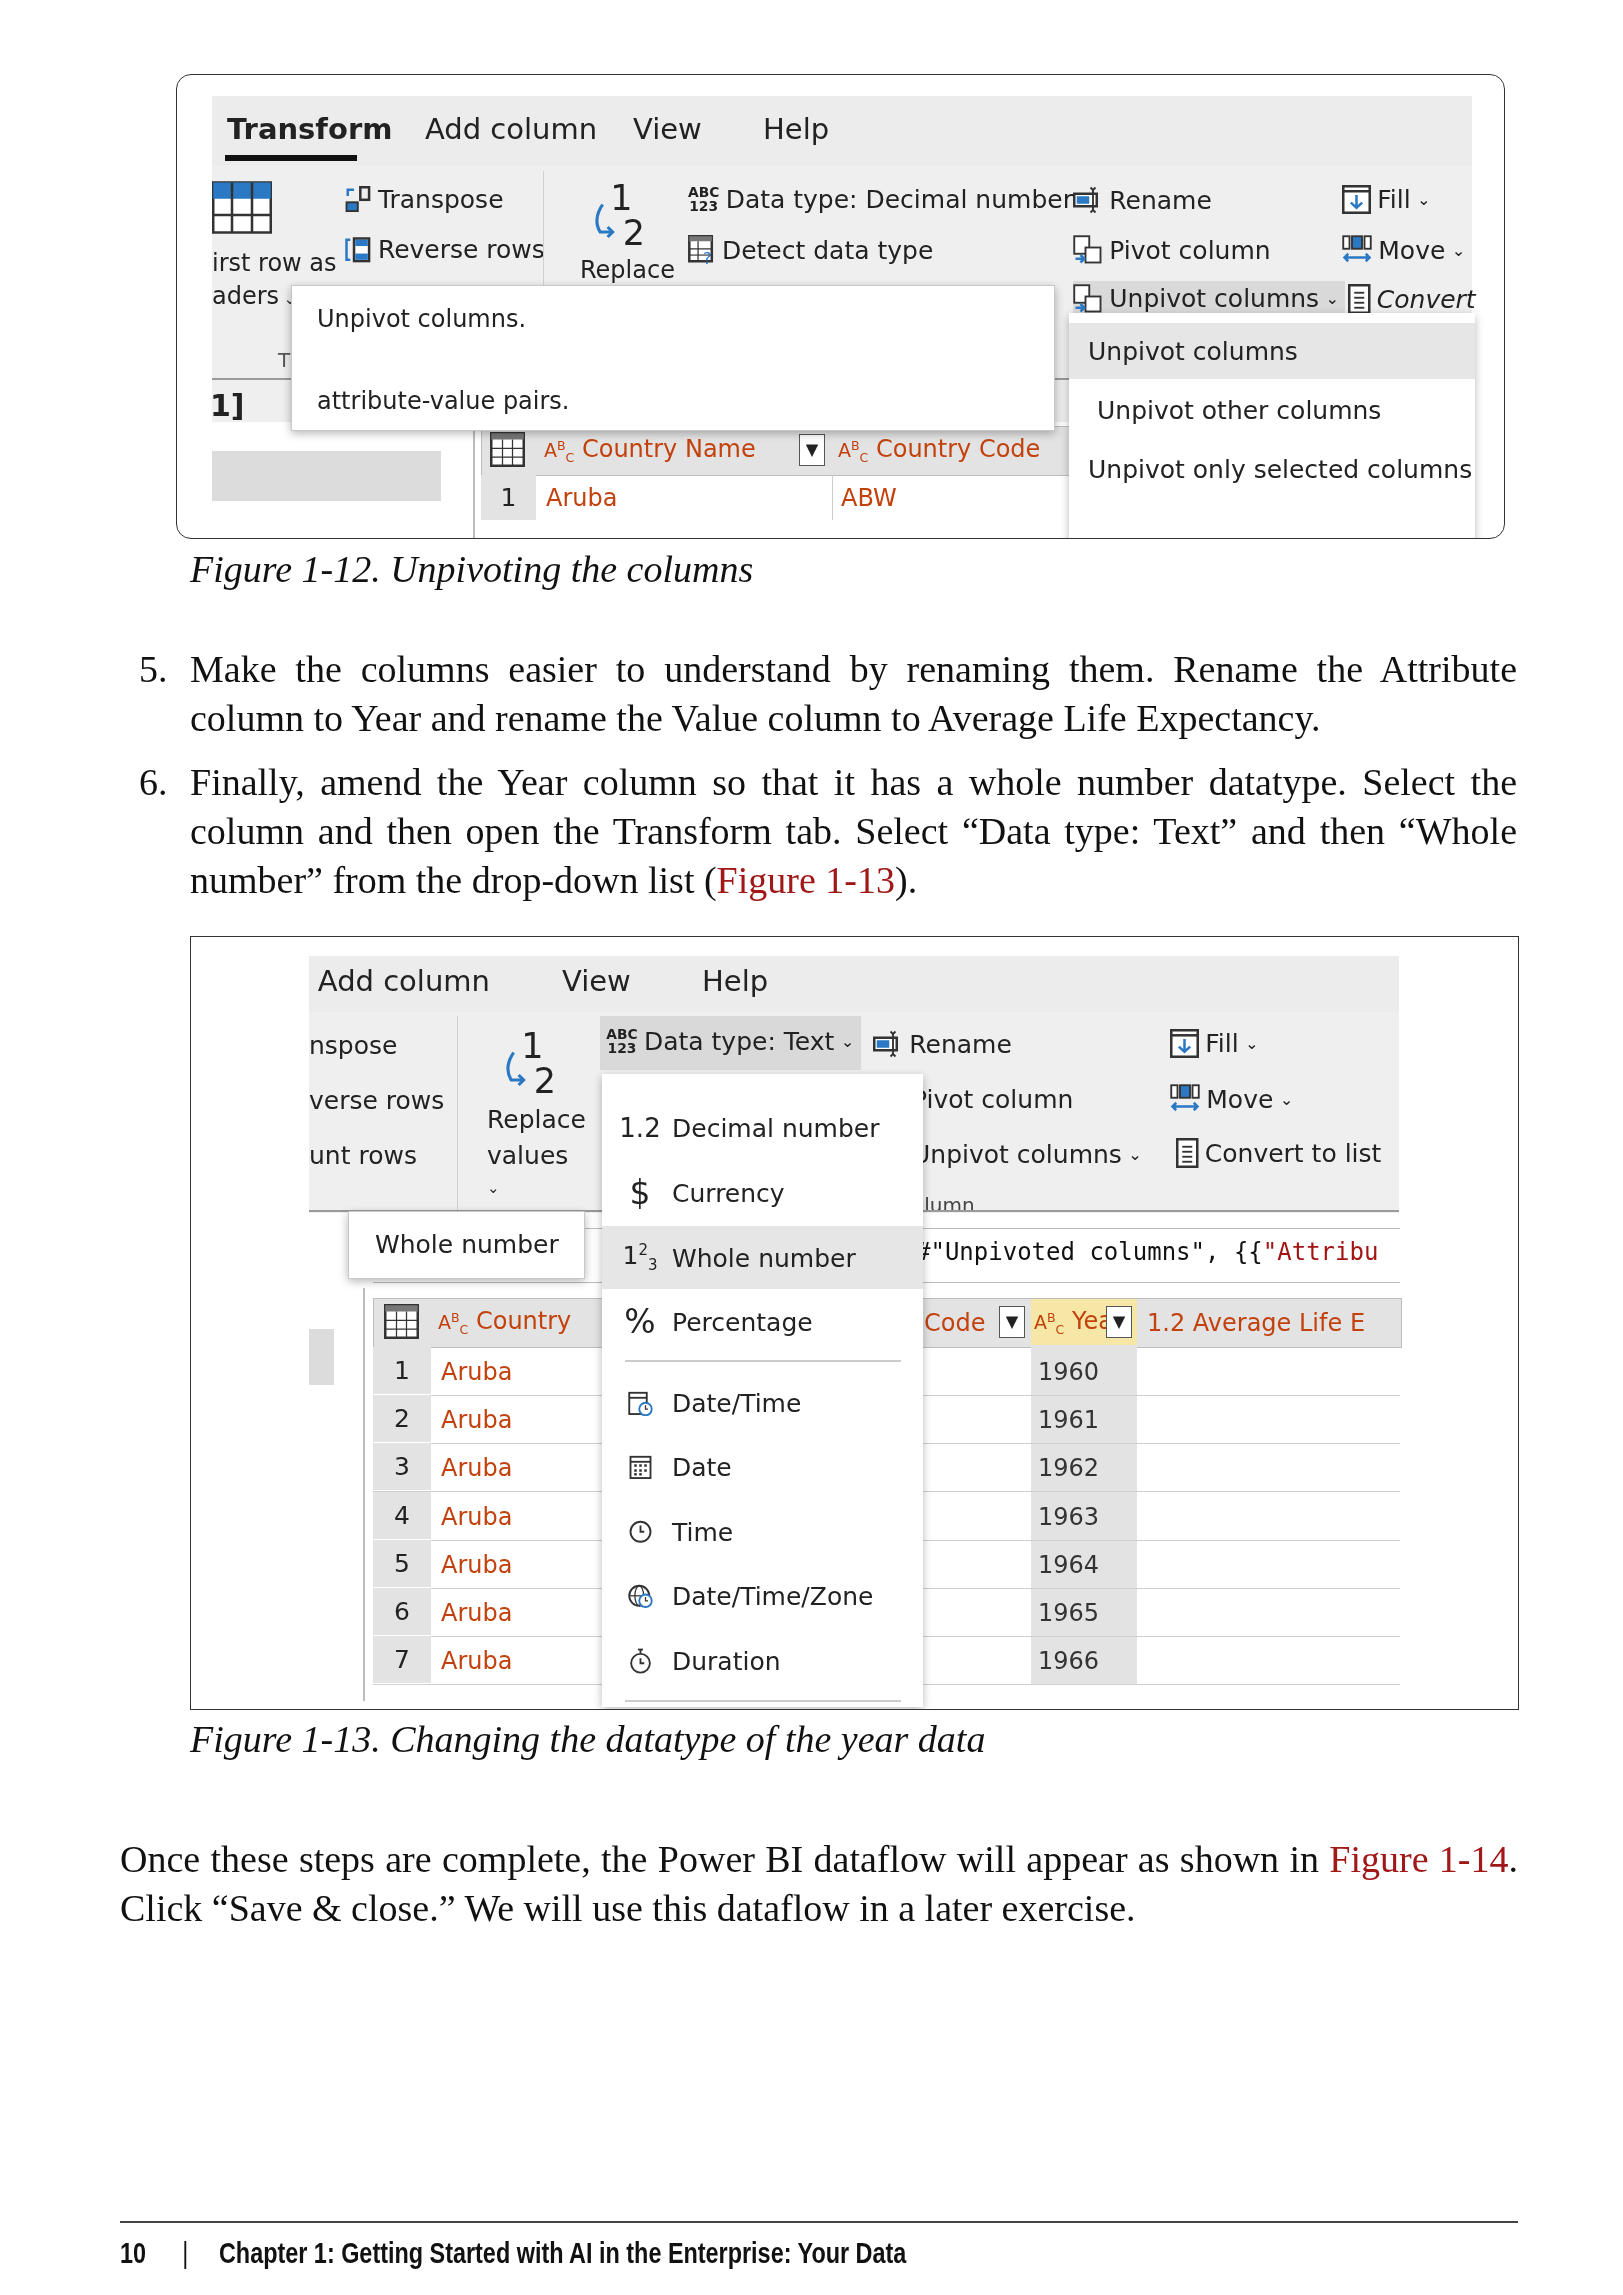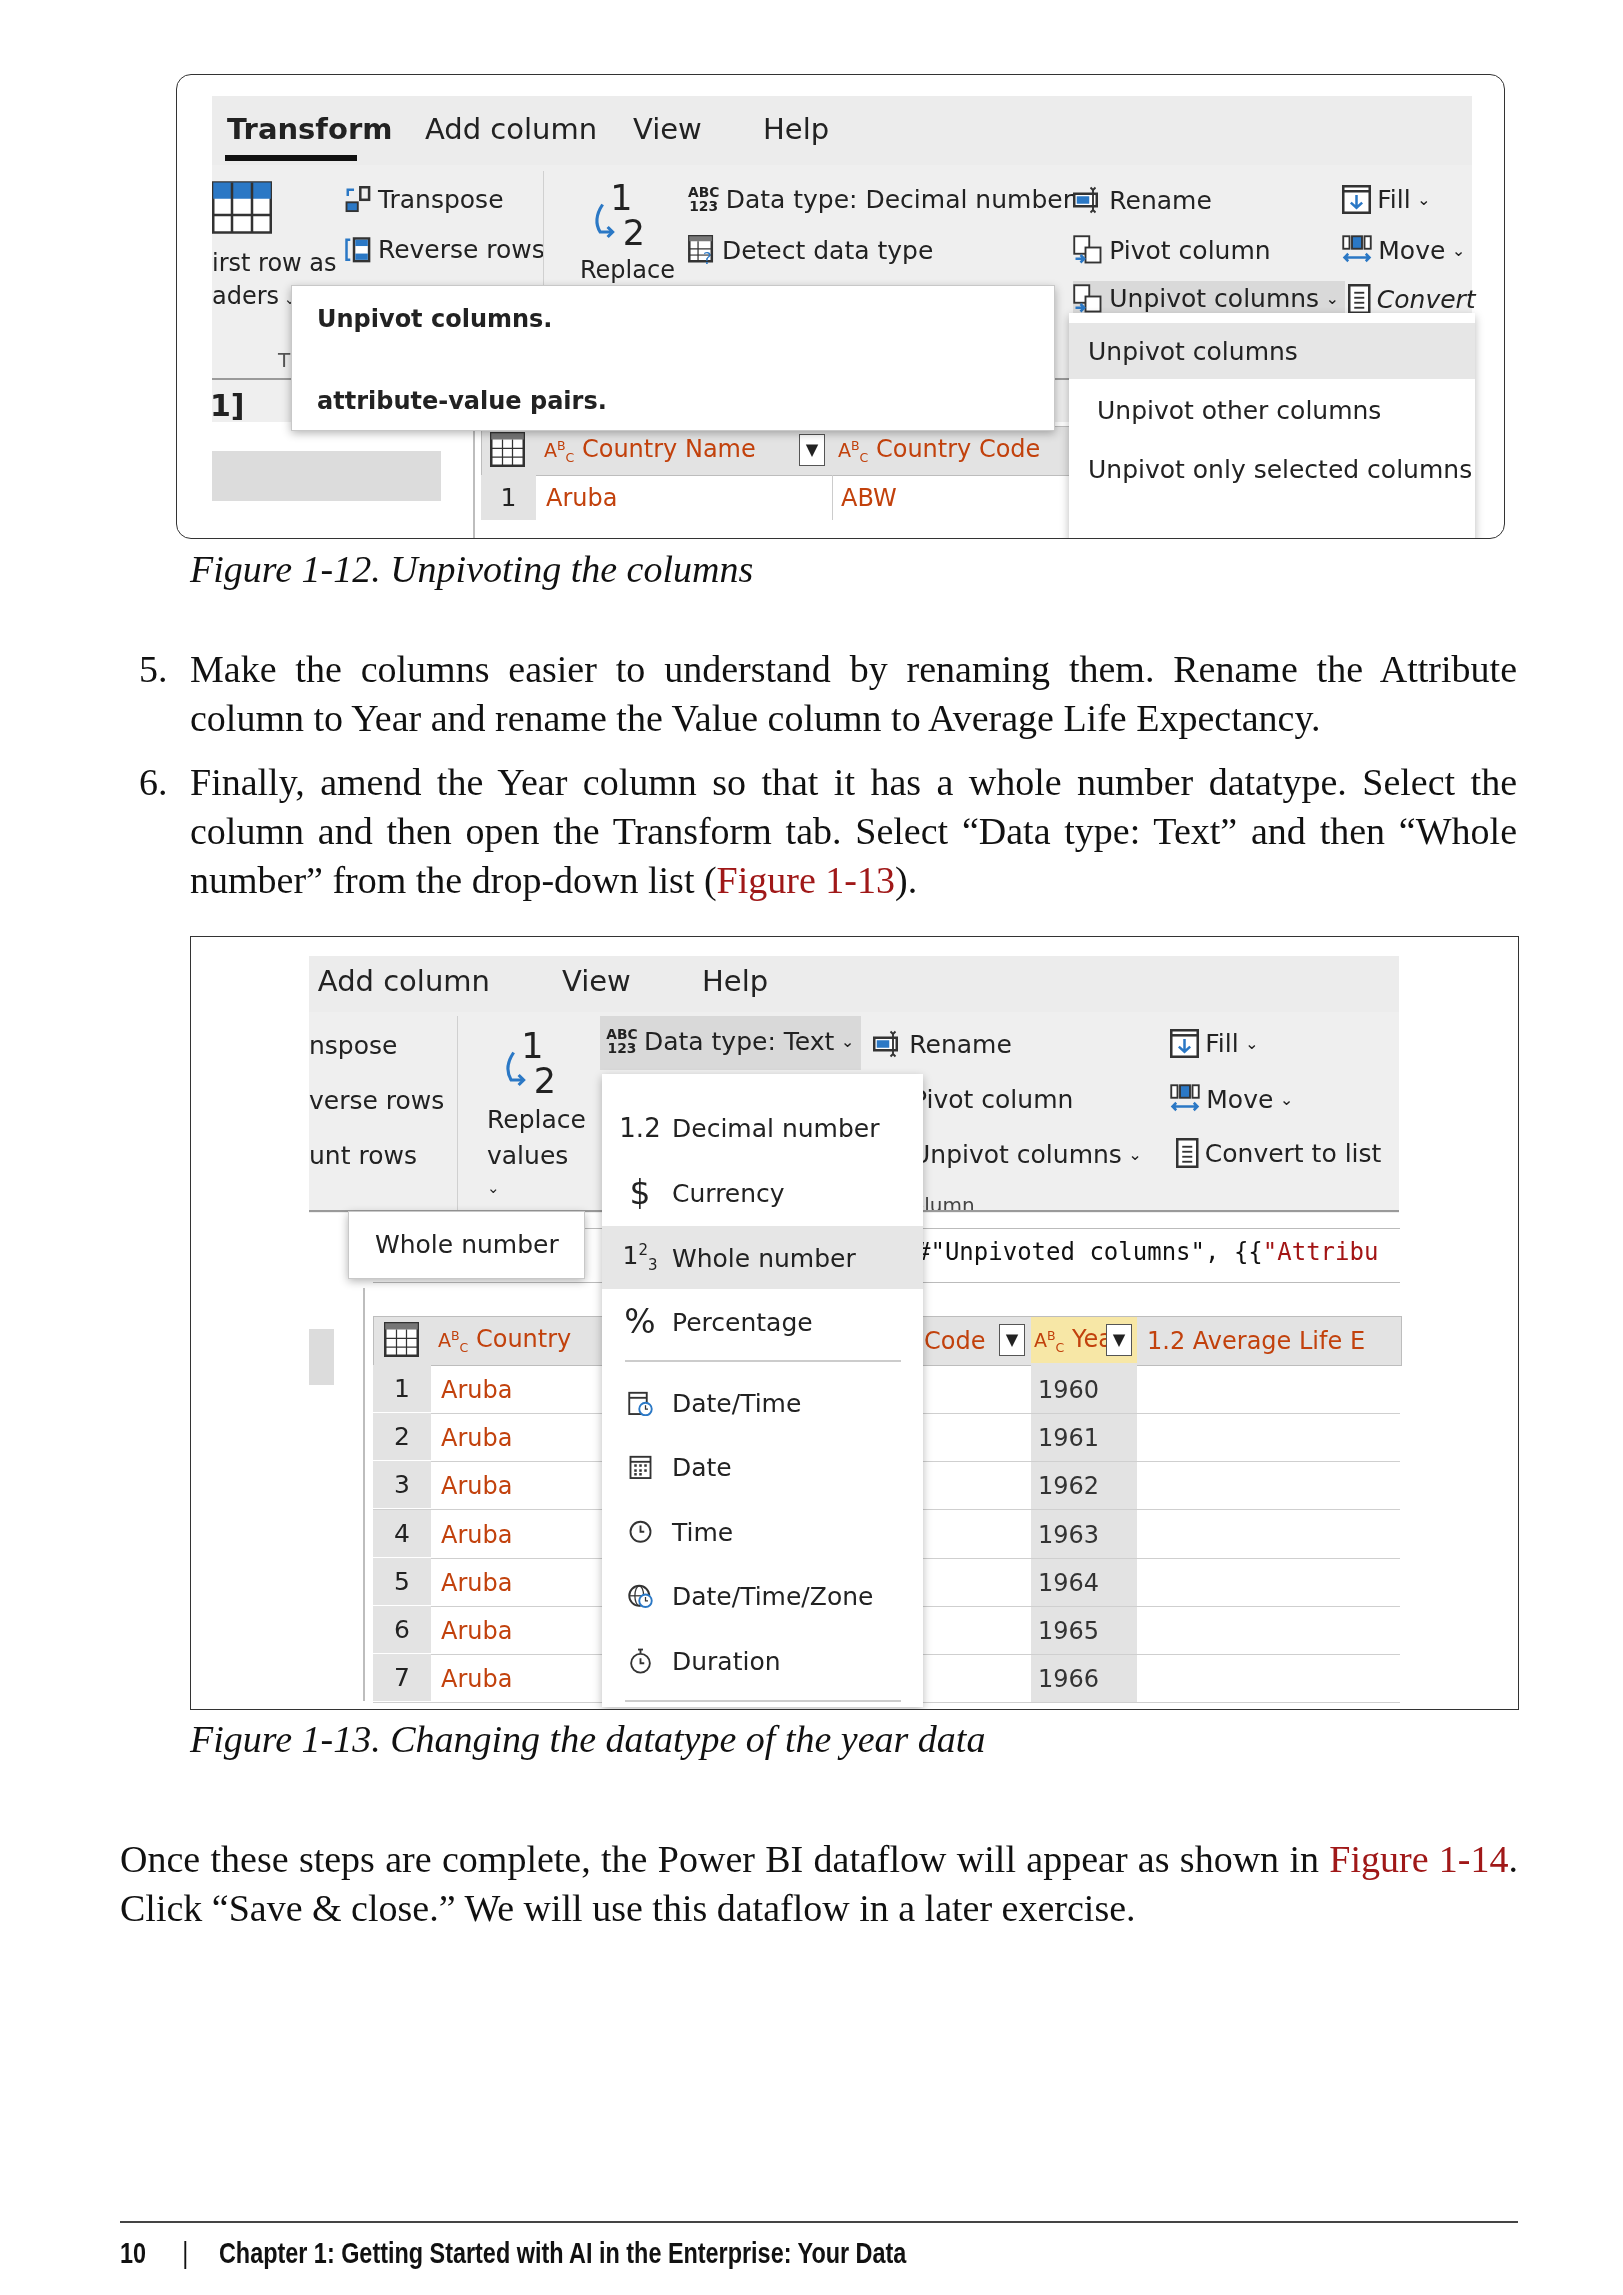--- a/index.html
+++ b/index.html
@@ -182,21 +182,21 @@
       <span style="font-size:19px;">A<sup style="font-size:12.5px;">B</sup><sub style="font-size:12.5px;">C</sub></span>
       <span>Country Code</span>
     </div>
     <div class="dd-btn" style="left:600px;top:7.5px;">▼</div>
     <div class="rownum" style="left:0;top:49px;width:55px;height:45px;line-height:45px;">1</div>
     <div class="cell" style="left:65px;top:58px;">Aruba</div>
     <div class="abs" style="left:351px;top:49px;width:0.6px;height:45px;background:#ccc;"></div>
     <div class="cell" style="left:360px;top:58px;">ABW</div>
   </div>
 
-  <div class="tooltip ui" style="left:114px;top:210px;width:762px;height:144px;font-weight:bold;">
+  <div class="tooltip ui" style="left:114px;top:210px;width:762px;height:144px;">
     <div class="abs" style="left:25px;top:19px;font-size:24px;">Unpivot columns.</div>
     <div class="abs" style="left:25px;top:101px;font-size:24px;">attribute-value pairs.</div>
   </div>
 
   <div class="menu ui" style="left:892px;top:238px;width:406px;height:232px;">
     <div class="menu-item hl" style="top:10px;height:56px;padding-left:19px;">
         <span>Unpivot columns</span>
       </div>
     <div class="menu-item" style="top:69px;height:56px;padding-left:28px;">
         <span>Unpivot other columns</span>
@@ -288,21 +288,21 @@
     </div>
     <div class="abs" style="left:603px;top:237px;font-size:20px;color:#444;">olumn</div>
     <div class="abs" style="left:0;right:0;top:254px;height:1.9px;background:#9a9a9a;"></div>
   </div>
 
   <div class="abs" style="left:182px;top:291px;width:1027px;height:53px;border-top:1.3px solid #bbb;border-bottom:1.3px solid #bbb;background:#fff;"></div>
   <div class="abs" style="left:725px;top:301px;font-family:'DejaVu Sans Mono','Liberation Mono',monospace;font-size:24px;white-space:nowrap;"><span>#"Unpivoted columns", {{</span><span style="color:#a31515;">"Attribu</span></div>
   <div class="abs" style="left:118px;top:392px;width:25px;height:56px;background:#dcdcdc;"></div>
   <div class="abs" style="left:172px;top:351px;width:1.9px;height:413px;background:#bdbdbd;"></div>
 
-  <div class="abs ui" style="left:182px;top:379px;width:1027px;height:388px;">
+  <div class="abs ui" style="left:182px;top:361px;width:1027px;height:388px;">
     <div class="grid-hdr" style="left:0;top:0;width:1027px;height:48px;"></div>
     <div class="abs" style="left:658px;top:0.6px;width:106px;height:46px;background:#f7e7a6;"></div>
     <div class="abs" style="left:658px;top:48px;width:106px;height:338px;background:#e3e3e3;"></div>
     <svg class="abs" width="35" height="35" viewBox="0 0 28 28" style="left:11.3px;top:6.3px;">
         <rect x="1" y="1" width="26" height="26" fill="#fff" stroke="#333" stroke-width="2"></rect>
         <rect x="1" y="1" width="26" height="5" fill="#777"></rect>
         <line x1="10" y1="6" x2="10" y2="27" stroke="#333"></line>
         <line x1="18" y1="6" x2="18" y2="27" stroke="#333"></line>
         <line x1="1" y1="13" x2="27" y2="13" stroke="#333"></line>
         <line x1="1" y1="20" x2="27" y2="20" stroke="#333"></line>

